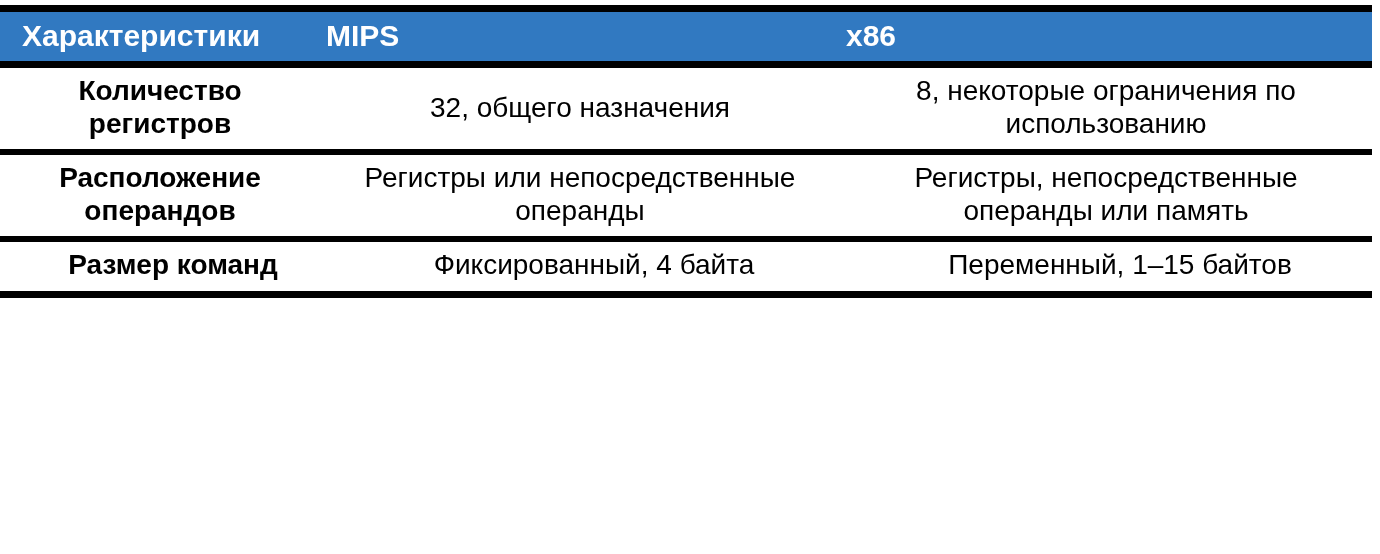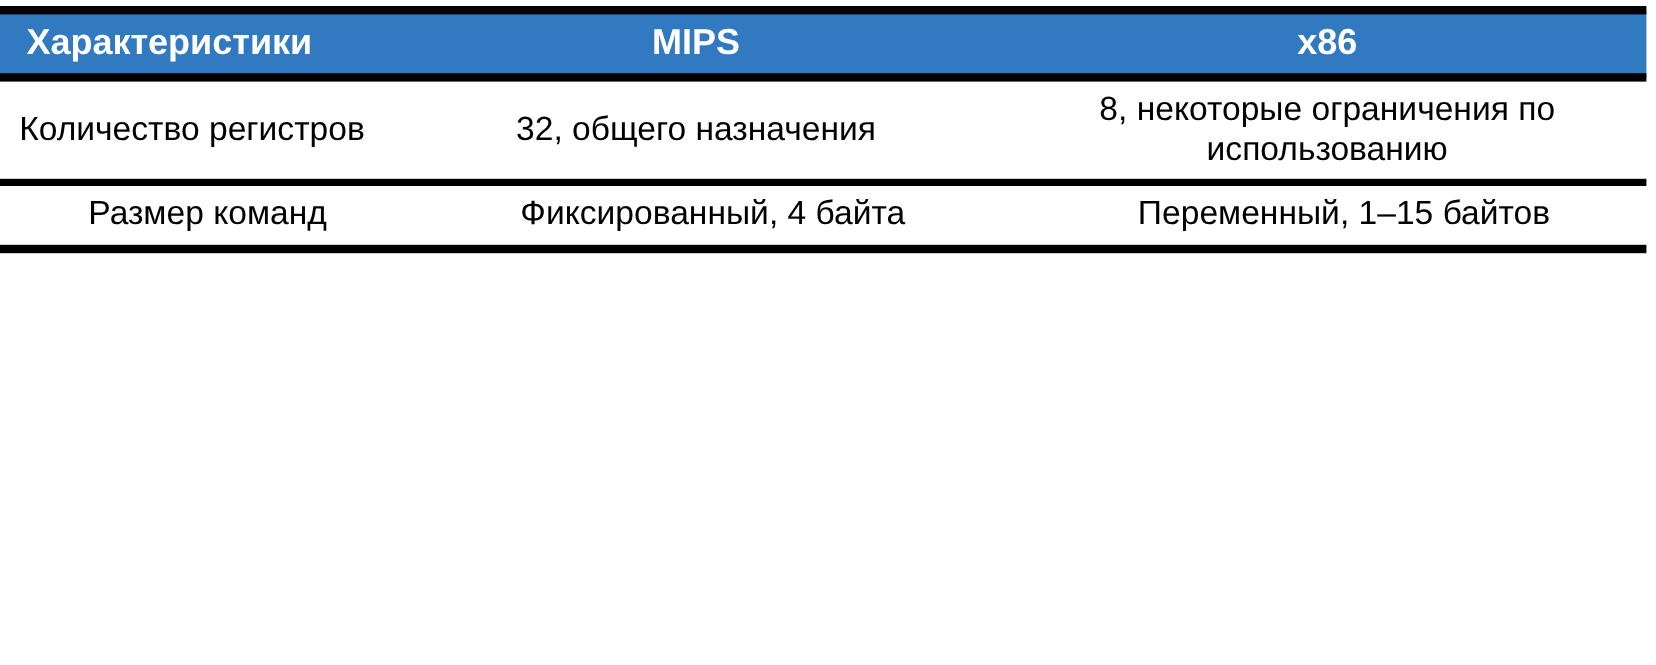--- a/index.html
+++ b/index.html
@@ -37,21 +37,21 @@
 
   thead tr.header-row {
     background: #3179c1;
   }
 
   thead th {
     color: #ffffff;
     font-weight: bold;
     font-size: 30px;
     line-height: 1.08;
-    text-align: center;
+    text-align: left;
     padding: 8px 6px 9px 6px;
     border-top: 7px solid #000000;
     border-bottom: 7px solid #000000;
     letter-spacing: 0px;
     white-space: nowrap;
   }
 
   thead th.feature-head {
     text-align: left;
     padding-left: 22px;
@@ -65,21 +65,21 @@
     vertical-align: middle;
     padding: 7px 12px 9px 12px;
     border-bottom: 6px solid #000000;
   }
 
   tbody tr.tint td { background: #e0e6f4; }
   tbody tr.plain td { background: #ffffff; }
 
   tbody tr.last-row td { border-bottom: 7px solid #000000; padding-left: 40px; }
 
-  td.feature-cell { padding-left: 14px; padding-right: 14px; }
+  td.feature-cell { padding-left: 14px; padding-right: 14px; font-weight: bold; }
 
   .cell-text {
     display: block;
   }
 </style>
 </head>
 <body>
 
 <div class="sheet">
 
@@ -104,20 +104,31 @@
         </td>
         <td>
           <span class="cell-text">32, общего назначения</span>
         </td>
         <td>
           <span class="cell-text">8, некоторые ограничения по использованию</span>
         </td>
       </tr>
 
 
+      <tr class="plain">
+        <td class="feature-cell">
+          <span class="cell-text">Расположение операндов</span>
+        </td>
+        <td>
+          <span class="cell-text">Регистры или непосредственные операнды</span>
+        </td>
+        <td>
+          <span class="cell-text">Регистры, непосредственные операнды или память</span>
+        </td>
+      </tr>
 
 
 
 
       <tr class="plain last-row">
         <td class="feature-cell">
           <span class="cell-text">Размер команд</span>
         </td>
         <td>
           <span class="cell-text">Фиксированный, 4 байта</span>

